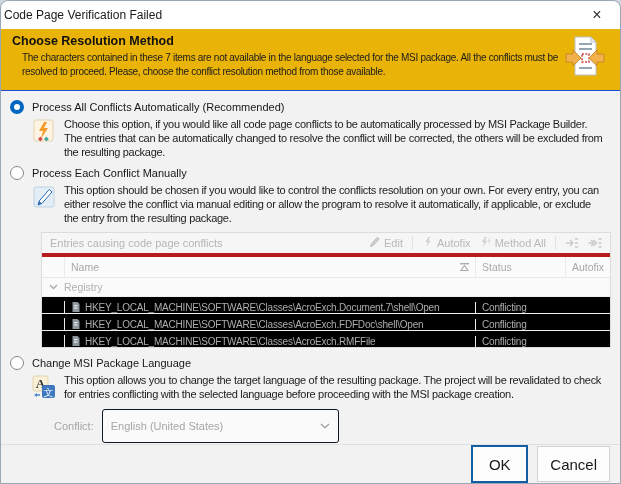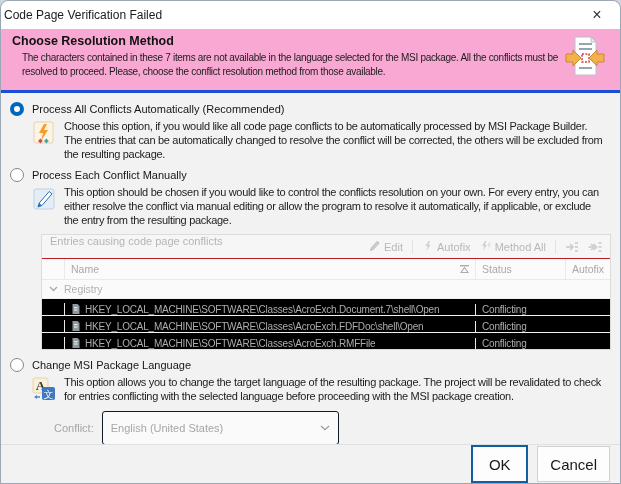--- a/index.html
+++ b/index.html
@@ -11,40 +11,40 @@
     display:flex;flex-direction:column;overflow:hidden;
     font-size:11px;color:#1a1a1a;
   }
   
   .titlebar{height:28px;background:#ffffff;display:flex;align-items:center;
     padding-left:3px;flex:0 0 auto;border-radius:8px 8px 0 0;}
   .titlebar .title{font-size:12px;color:#1b1b1b;}
   .close-btn{margin-left:auto;width:46px;height:28px;display:flex;align-items:center;
     justify-content:center;font-size:16px;color:#333;cursor:default;}
   
-  .header{background:#f9a8d4;border-bottom:3px solid #1d4ed8;display:flex;
+  .header{background:#eab308;border-bottom:1px solid #1d4ed8;display:flex;
     padding:5px 12px 8px 11px;flex:0 0 auto;}
   .header-text{flex:1;}
   .header-title{font-weight:bold;font-size:12.5px;color:#101010;margin-bottom:3px;}
   .header-desc{margin-left:10px;font-size:10px;letter-spacing:-0.3px;line-height:14px;
     color:#1c1c1c;max-width:540px;}
   .header-art{width:46px;display:flex;align-items:center;justify-content:center;}
   
   .body{flex:1 1 auto;background:#f2f2f2;padding:5px 9px 0 9px;overflow:hidden;}
   .option{display:flex;align-items:center;gap:8px;margin:4px 0 3px 0;}
   .radio{width:14px;height:14px;border-radius:50%;background:#fff;border:1px solid #878787;flex:0 0 auto;}
   .radio.checked{border:4px solid #0067c0;}
   .option-label{font-size:11px;color:#161616;}
   .option-desc{display:flex;gap:7px;margin:3px 4px 7px 21px;align-items:flex-start;}
   .option-desc .desc-icon{flex:0 0 auto;margin-top:1px;}
   .option-desc .desc-text{font-size:11px;letter-spacing:-0.3px;line-height:14px;color:#1c1c1c;}
   
   .panel{margin:2px 0 8px 31px;border:1px solid #dcdcdc;background:#fafafa;}
-  .panel-header{height:24px;display:flex;padding:0 6px 0 8px;
-    background:#f6f6f6;border-bottom:1px solid #b91c1c;color:#b5b5b5;font-size:11px;gap:31px;}
+  .panel-header{height:24px;display:flex;align-items:center;padding:0 6px 0 8px;
+    background:#f6f6f6;border-bottom:4px solid #b91c1c;color:#b5b5b5;font-size:11px;gap:31px;}
   .toolbar{margin-left:auto;display:flex;align-items:center;gap:5px;color:#b8b8b8;font-size:11px;}
   .tbtn{display:flex;align-items:center;gap:3px;padding:1px 2px;}
   .tool-sep{width:1px;height:14px;background:#e2e2e2;margin:0 2px;}
   .thead{display:flex;align-items:stretch;height:21px;background:#fbfbfb;
     border-bottom:1px solid #e9e9e9;color:#a8a8a8;font-size:10.5px;}
   .cell{display:flex;align-items:center;padding-left:6px;}
   .col-expand{width:22px;flex:0 0 auto;}
   .col-name{flex:1 1 auto;border-left:1px solid #eaeaea;overflow:hidden;white-space:nowrap;}
   .col-status{width:90px;flex:0 0 auto;border-left:1px solid #eaeaea;}
   .col-autofix{width:45px;flex:0 0 auto;border-left:1px solid #eaeaea;}

